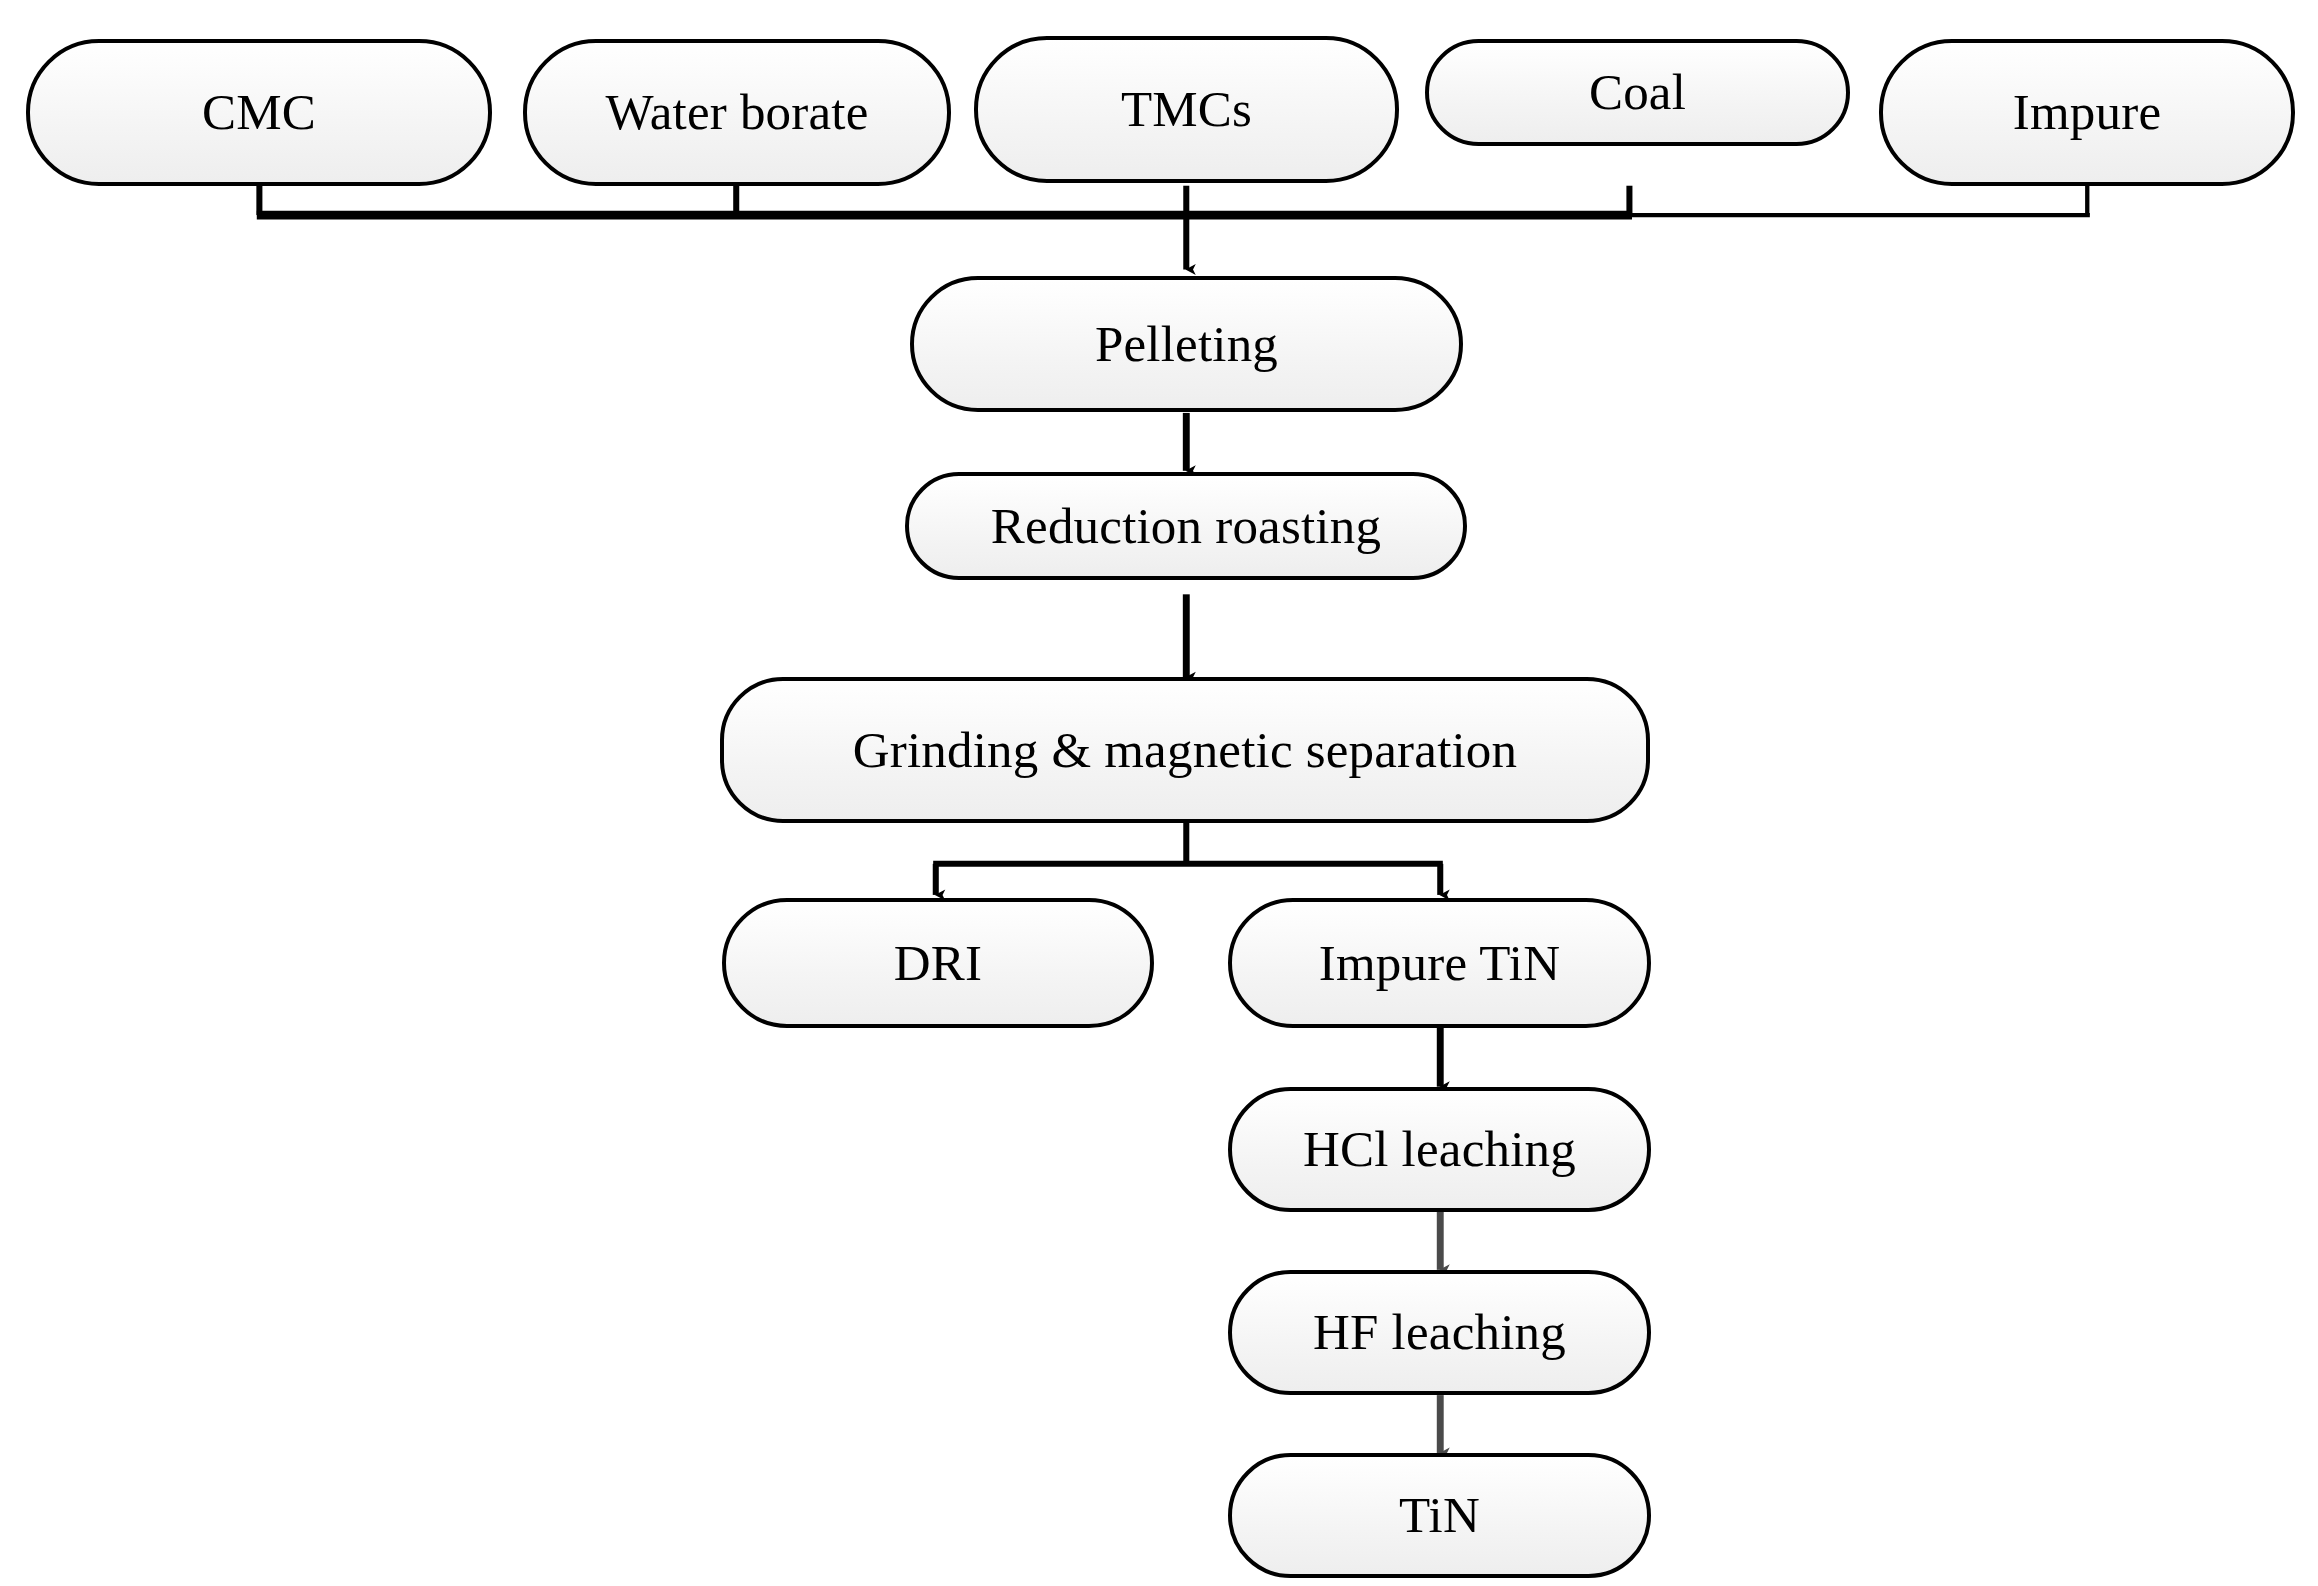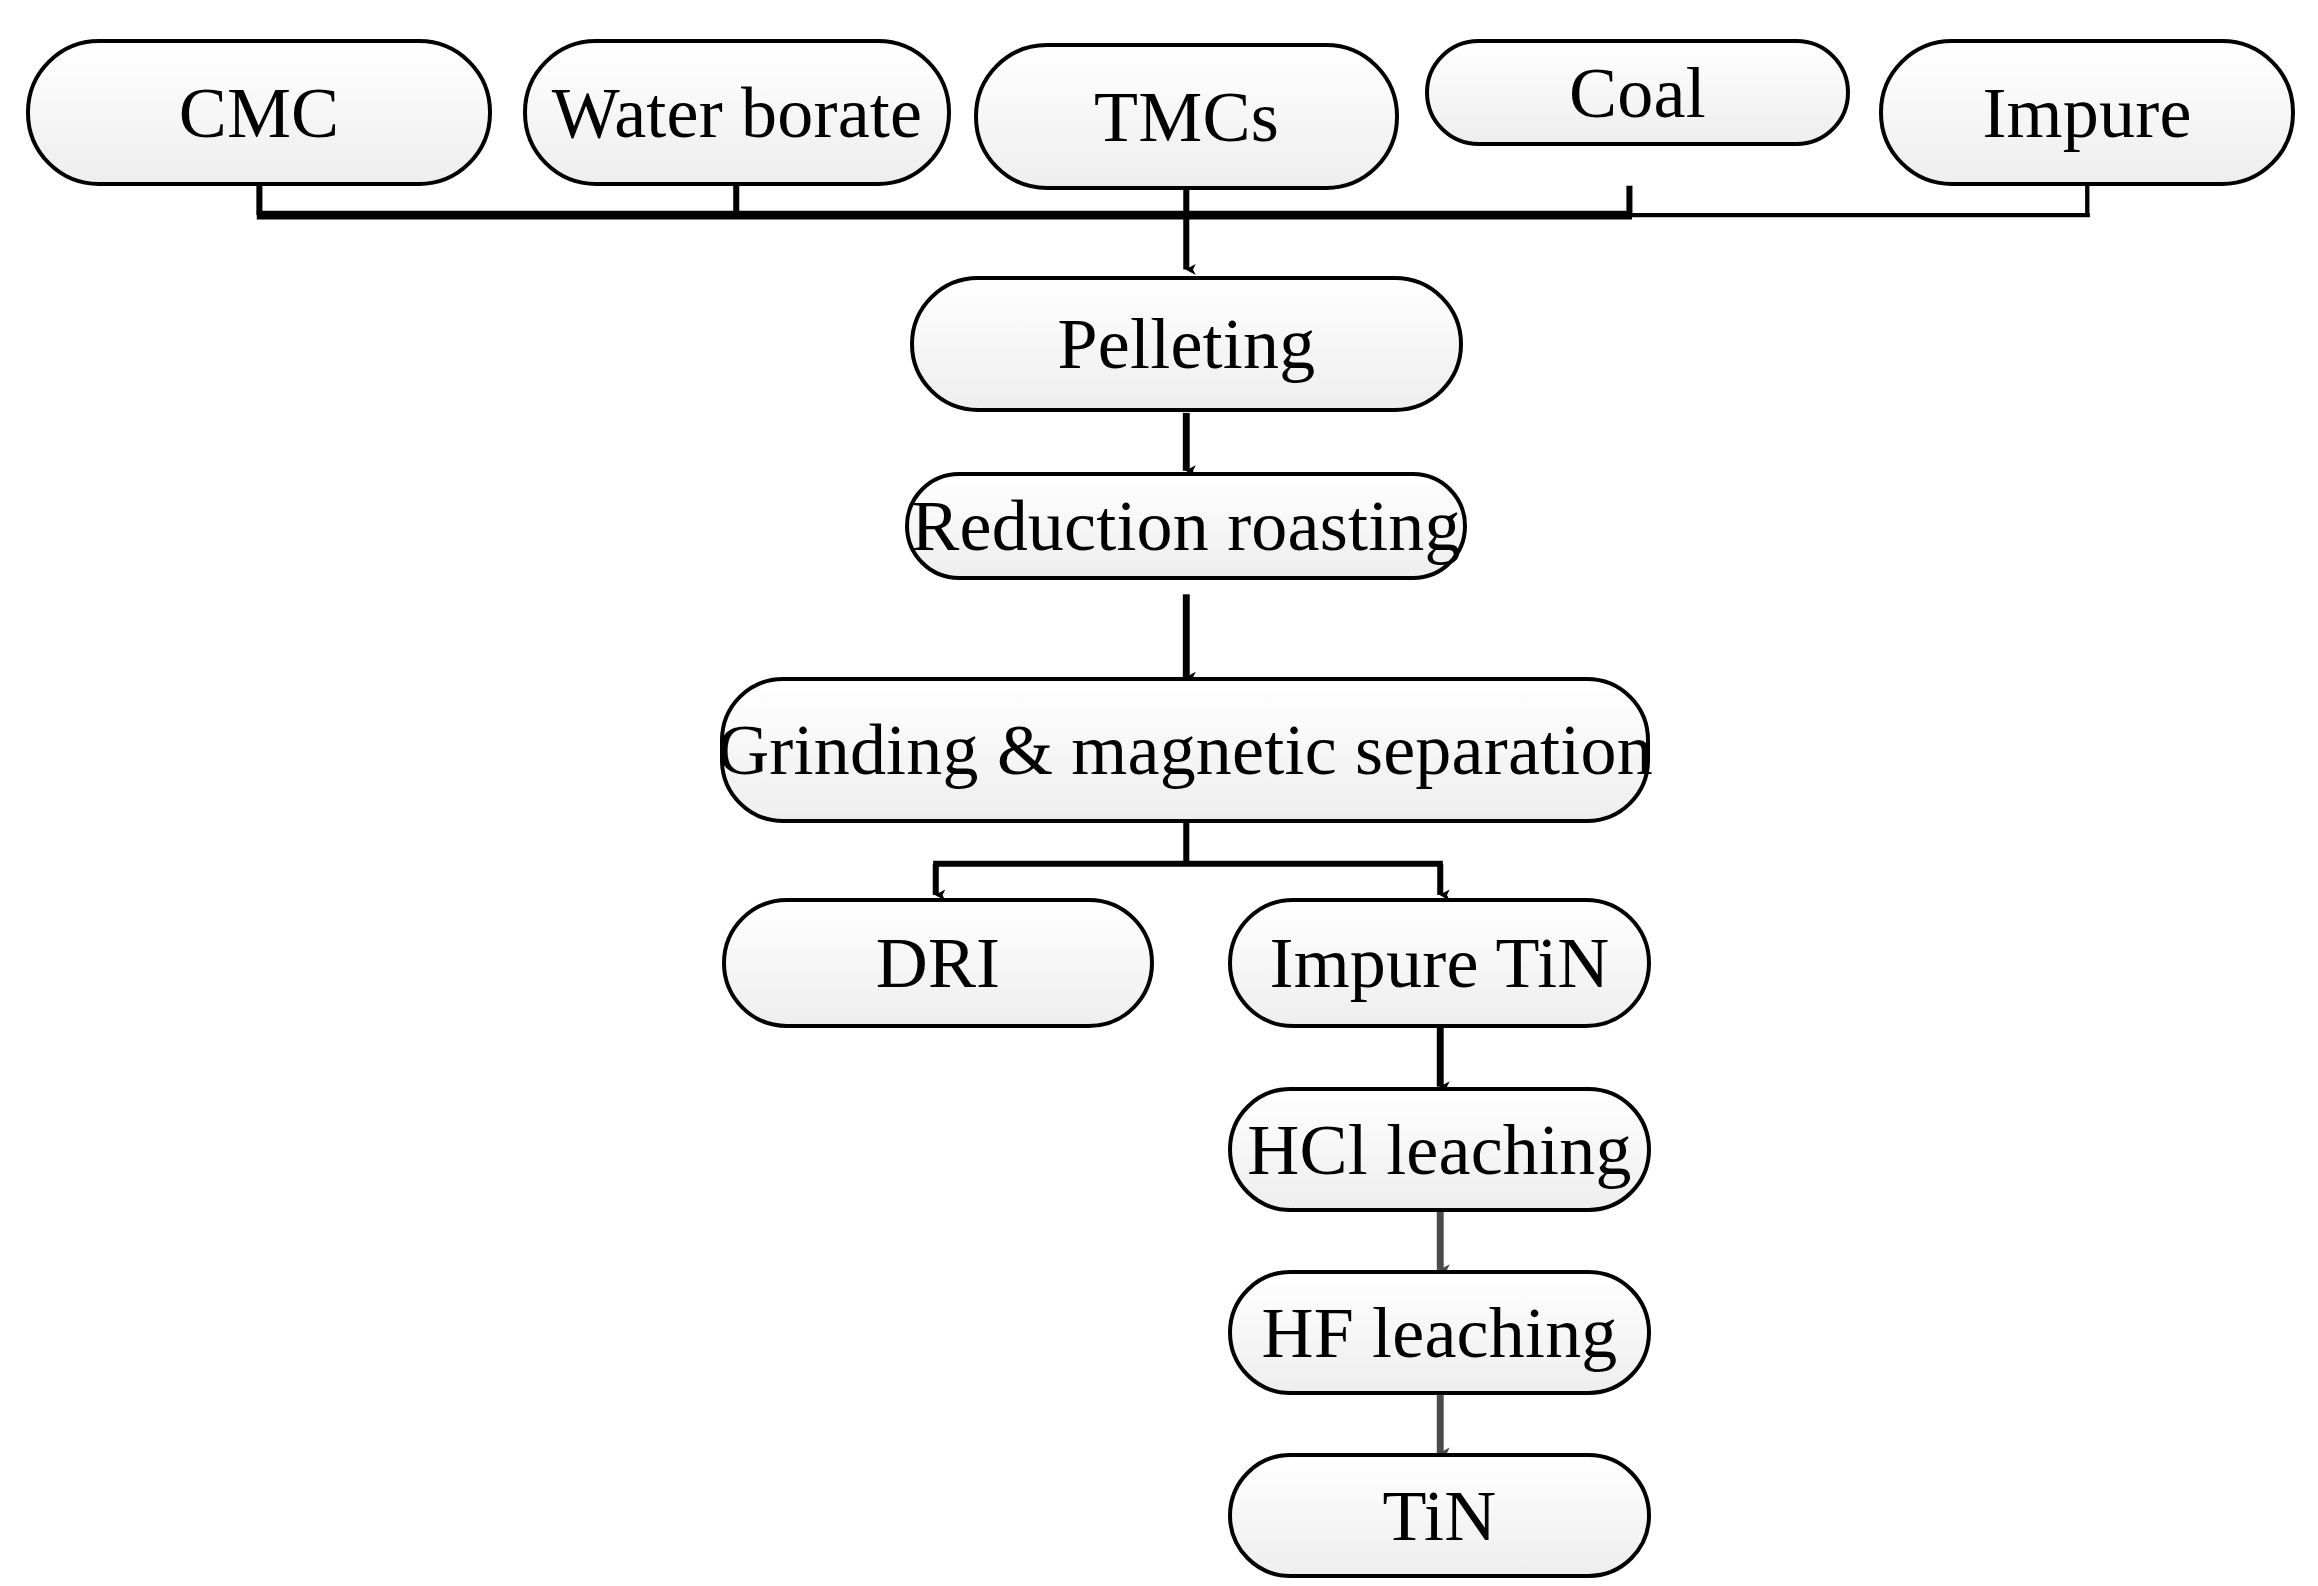--- a/index.html
+++ b/index.html
@@ -28,21 +28,21 @@
     background: linear-gradient(to bottom, #ffffff 0%, #fcfcfc 18%, #f4f4f4 62%, #eeeeee 100%);
     color: #000000;
     text-align: center;
     white-space: nowrap;
     line-height: 1;
     letter-spacing: 0.2px;
   }
   .node .lbl {
     display: block;
     padding: 0 10.4px;
-    font-size: 72px;
+    font-size: 51px;
     font-weight: 400;
   }
   svg#wires {
     position: absolute;
     left: 0;
     top: 0;
     width: 2319px;
     height: 1586px;
     pointer-events: none;
   }
@@ -113,21 +113,21 @@
   </svg>
 
   <div class="node" style="left:26px; top:39px; width:466px; height:147px; border-radius:73px;">
     <span class="lbl">CMC</span>
   </div>
 
   <div class="node" style="left:523px; top:39px; width:428px; height:147px; border-radius:73px;">
     <span class="lbl">Water borate</span>
   </div>
 
-  <div class="node" style="left:974px; top:43px; width:425px; height:147px; border-radius:73px;">
+  <div class="node" style="left:974px; top:36px; width:425px; height:147px; border-radius:73px;">
     <span class="lbl">TMCs</span>
   </div>
 
   <div class="node" style="left:1425px; top:39px; width:425px; height:107px; border-radius:73px;">
     <span class="lbl">Coal</span>
   </div>
 
   <div class="node" style="left:1879px; top:39px; width:416px; height:147px; border-radius:73px;">
     <span class="lbl">Impure</span>
   </div>

